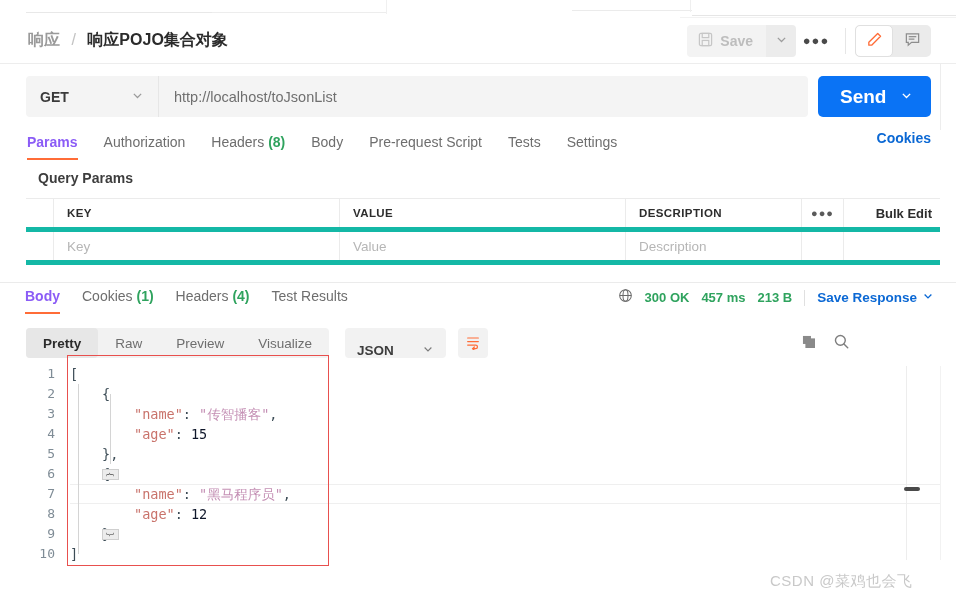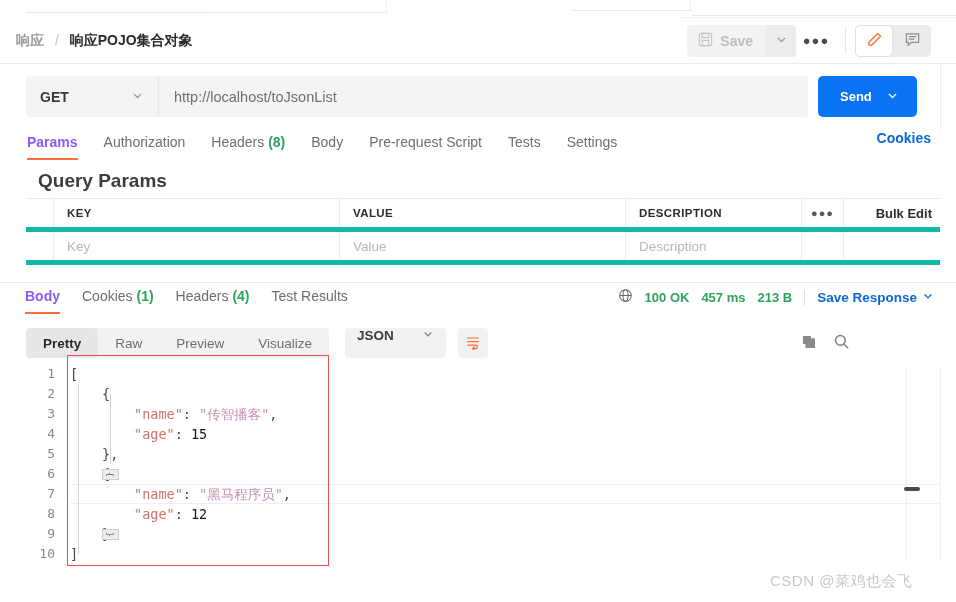--- a/index.html
+++ b/index.html
@@ -20,21 +20,21 @@
   .tabstrip .seg-b2 { position:absolute; left:690px; top:0px; width:1px; height:12px; background:#efefef; }
   .tabstrip .seg-c { position: absolute; left: 692px; top: 15px; width: 264px; height: 1px; background:#e6e6e6; }
   .tabstrip .seg-d { position:absolute; left:680px; top:17px; width:276px; height:1px; background:#f2f2f2; }
 
   
   .crumbrow {
     position: absolute; top: 18px; left: 0; width: 956px; height: 46px;
     border-bottom: 1px solid #ededed;
     display: flex; align-items: center;
   }
-  .crumb { margin-left: 16px; font-size: 14px; color: #9a9a9a; font-weight: 700; }
+  .crumb { margin-left: 28px; font-size: 16px; color: #9a9a9a; font-weight: 700; }
   .crumb .sep { margin: 0 7px; color: #c2c2c2; font-weight: 400; }
   .crumb .cur { color: #2b2b2b; font-weight: 700; }
 
   .crumb-actions { margin-left: auto; display: flex; align-items: center; padding-right: 25px; }
   .save-btn {
     display: flex; align-items: center; gap: 7px;
     background: #f3f3f3; border: none;
     height: 32px; padding: 0 13px 0 11px;
     border-radius: 4px 0 0 4px;
     color: #bdbdbd; font-size: 14px; font-weight: 600;
@@ -76,21 +76,21 @@
     flex: 1; height: 41px; border: none; background: transparent;
     padding: 0 15px; font-size: 14.5px; color: #6f6f6f;
     font-family: "Liberation Sans", sans-serif; outline: none;
   }
   .sendwrap {
     position: absolute; left: 818px; top: 12px;
     display: flex; align-items: center;
     background: #0a73f5; border-radius: 5px; height: 41px;
   }
   .send-lbl {
-    color: #fff; font-size: 13px; font-weight: 700;
+    color: #fff; font-size: 19px; font-weight: 700;
     padding: 0 14px 0 22px; background: transparent; border: none;
     font-family: "Liberation Sans", sans-serif; height: 41px;
   }
   .send-caret {
     background: transparent; border: none; color: #fff;
     padding-right: 18px; height: 41px; display:flex; align-items:center;
   }
   .send-edge { position:absolute; left:940px; top:0px; width:1px; height:66px; background:#ededed; }
 
   
@@ -111,21 +111,21 @@
   .rtab .cnt { color: #2fa35e; font-weight: 600; }
   .cookies-link {
     margin-left: auto; margin-right: 25px; color: #0b68d4;
     font-size: 14px; font-weight: 700; background:none; border:none;
     font-family: "Liberation Sans", sans-serif;
   }
 
   
   .qp-title {
     position: absolute; top: 170px; left: 38px;
-    font-size: 19px; font-weight: 700; color: #3d3d3d; text-align: right;
+    font-size: 14px; font-weight: 700; color: #3d3d3d; text-align: right;
   }
   .ptable {
     position: absolute; top: 198px; left: 26px; width: 914px;
     border-top: 1px solid #ebebeb;
   }
   .prow { display: flex; height: 33px; border-bottom: 5px solid #14b8a6; }
   .pcheck { width: 28px; border-right: 1px solid #ebebeb; }
   .pcell { display: flex; align-items: center; padding: 0 13px; border-right: 1px solid #ebebeb; }
   .c-key { width: 286px; }
   .c-val { width: 286px; }
@@ -156,21 +156,21 @@
   .bodybar { position: absolute; top: 322px; left: 0; width: 872px; height: 42px; display: flex; align-items: center; }
   .fmtgroup { margin-left: 26px; display: flex; background: #f2f2f2; border-radius: 4px; height: 30px; }
   .fmt {
     padding: 0 17px; height: 30px; font-size: 13.5px; color: #6e6e6e;
     display: flex; align-items: center; background: transparent; border: none;
     font-family: "Liberation Sans", sans-serif;
   }
   .fmt.active { background: #e7e7e7; color: #2b2b2b; font-weight: 700; border-radius: 4px; }
   .jsonsel {
     margin-left: 16px; background: #f2f2f2; border-radius: 4px; height: 30px;
-    display: flex; align-items: flex-start; padding: 0 12px; gap: 28px; border: none;
+    display: flex; align-items: flex-end; padding: 0 12px; gap: 28px; border: none;
   }
   .jsonsel .jl { font-size: 13.5px; color: #3d3d3d; font-weight: 600; }
   .wrapbtn {
     margin-left: 12px; background: #f2f2f2; border-radius: 4px;
     width: 30px; height: 30px; border: none;
     display: flex; align-items: center; justify-content: center;
   }
   .bodyicons { margin-left: auto; margin-right: 22px; display: flex; gap: 16px; align-items: center; }
 
   
@@ -382,21 +382,21 @@
   </button>
 
   <div class="status">
     <span>
       <svg width="15" height="15" viewBox="0 0 16 16" fill="none" stroke="#6a6a6a" stroke-width="1.1">
         <circle cx="8" cy="8" r="6.2"></circle>
         <ellipse cx="8" cy="8" rx="2.7" ry="6.2"></ellipse>
         <line x1="1.9" y1="8" x2="14.1" y2="8"></line>
       </svg>
     </span>
-    <span class="st-green">100 OK</span>
+    <span class="st-green">300 OK</span>
     <span class="st-green">457 ms</span>
     <span class="st-green">213 B</span>
     <span class="st-div"></span>
     <button class="saveresp">
       <span>Save Response</span>
       <span>
         <svg width="12" height="12" viewBox="0 0 16 16" fill="none" stroke="#0b68d4" stroke-width="1.8">
           <polyline points="3.5,6 8,10.5 12.5,6"></polyline>
         </svg>
       </span>

